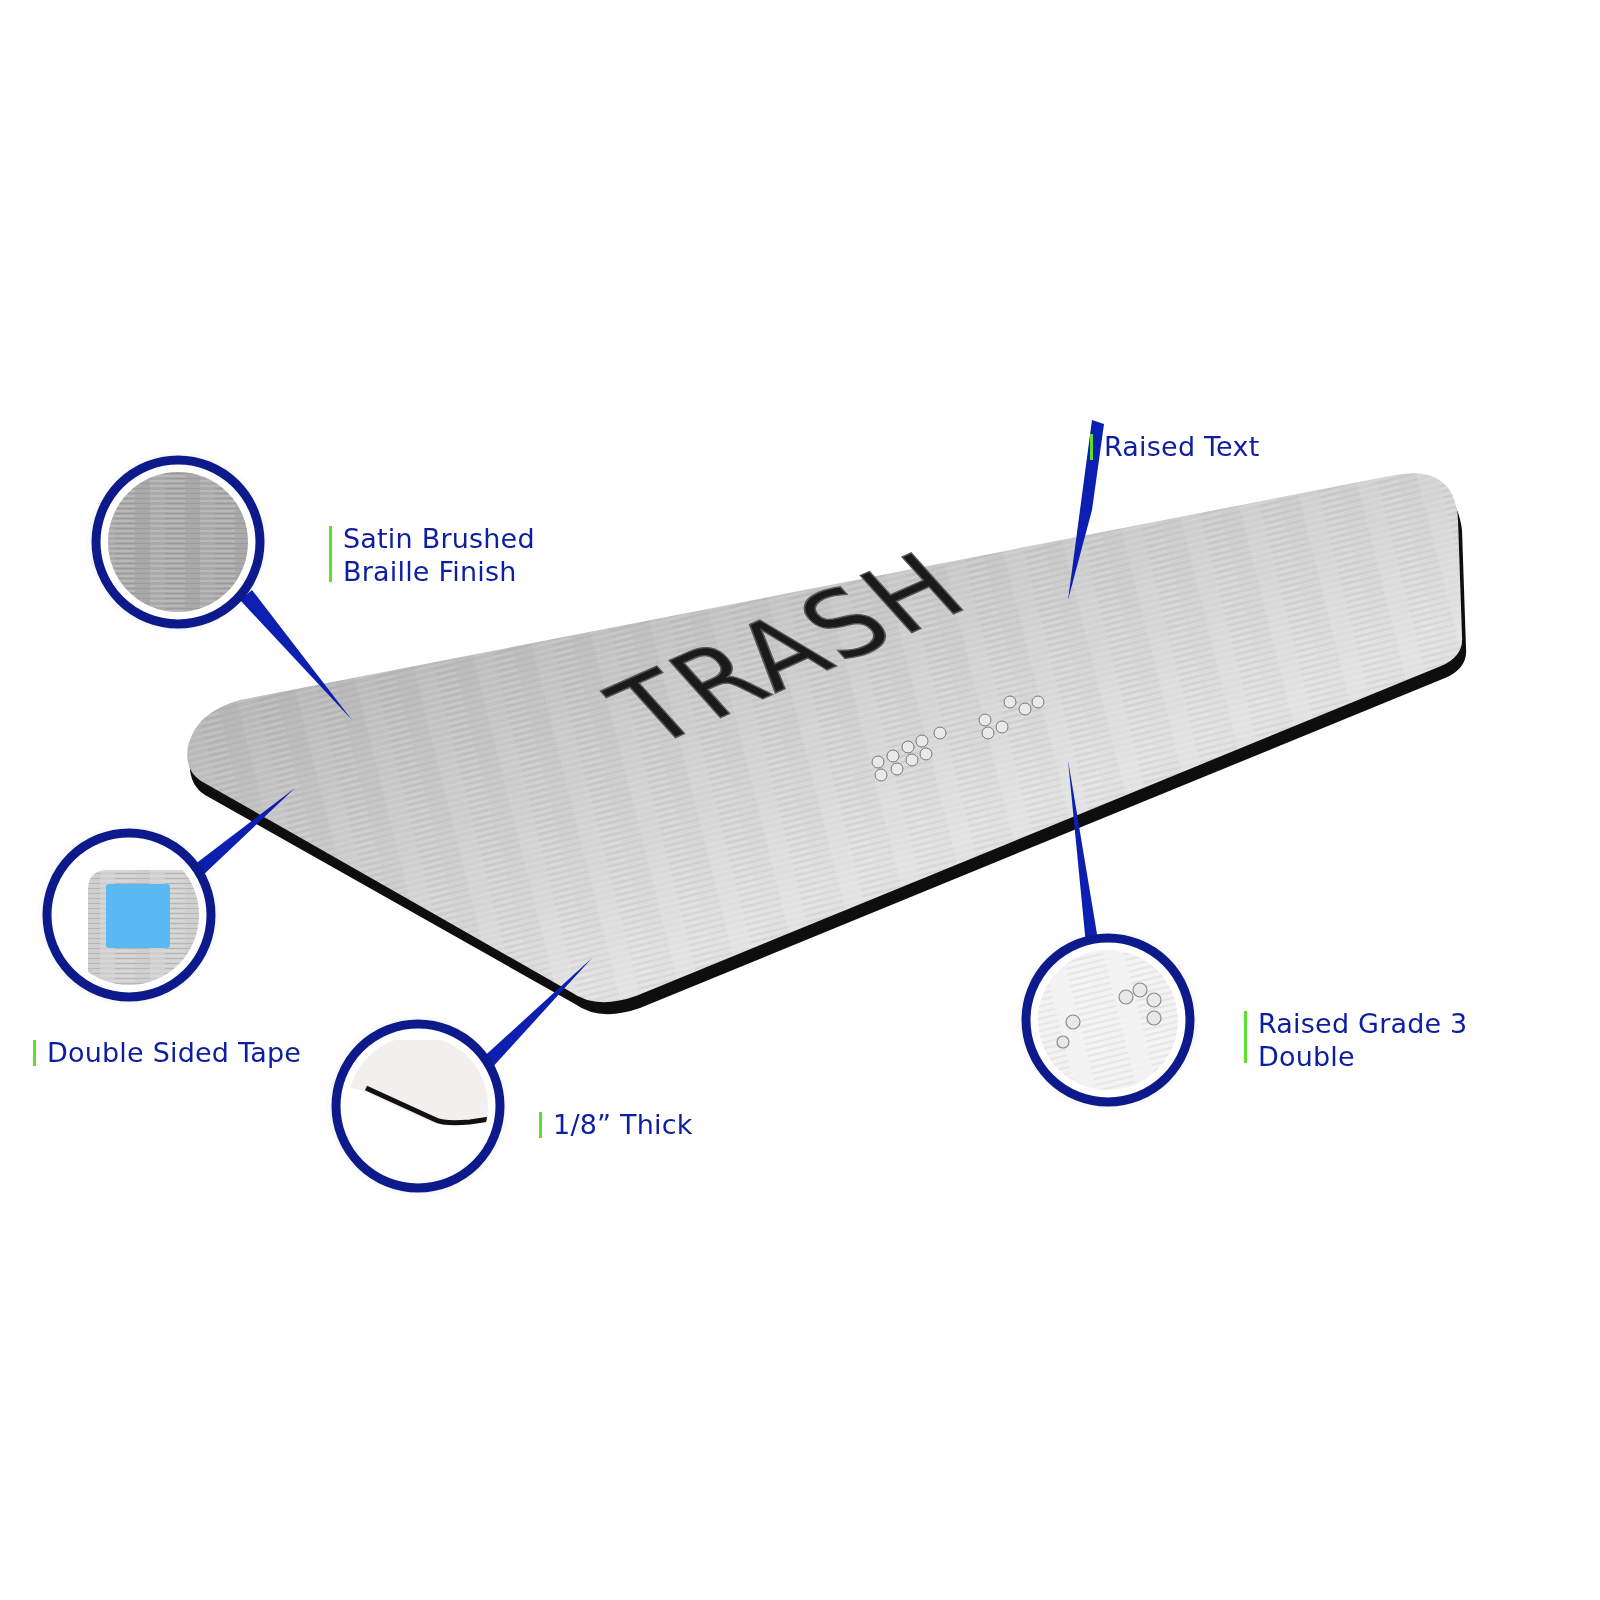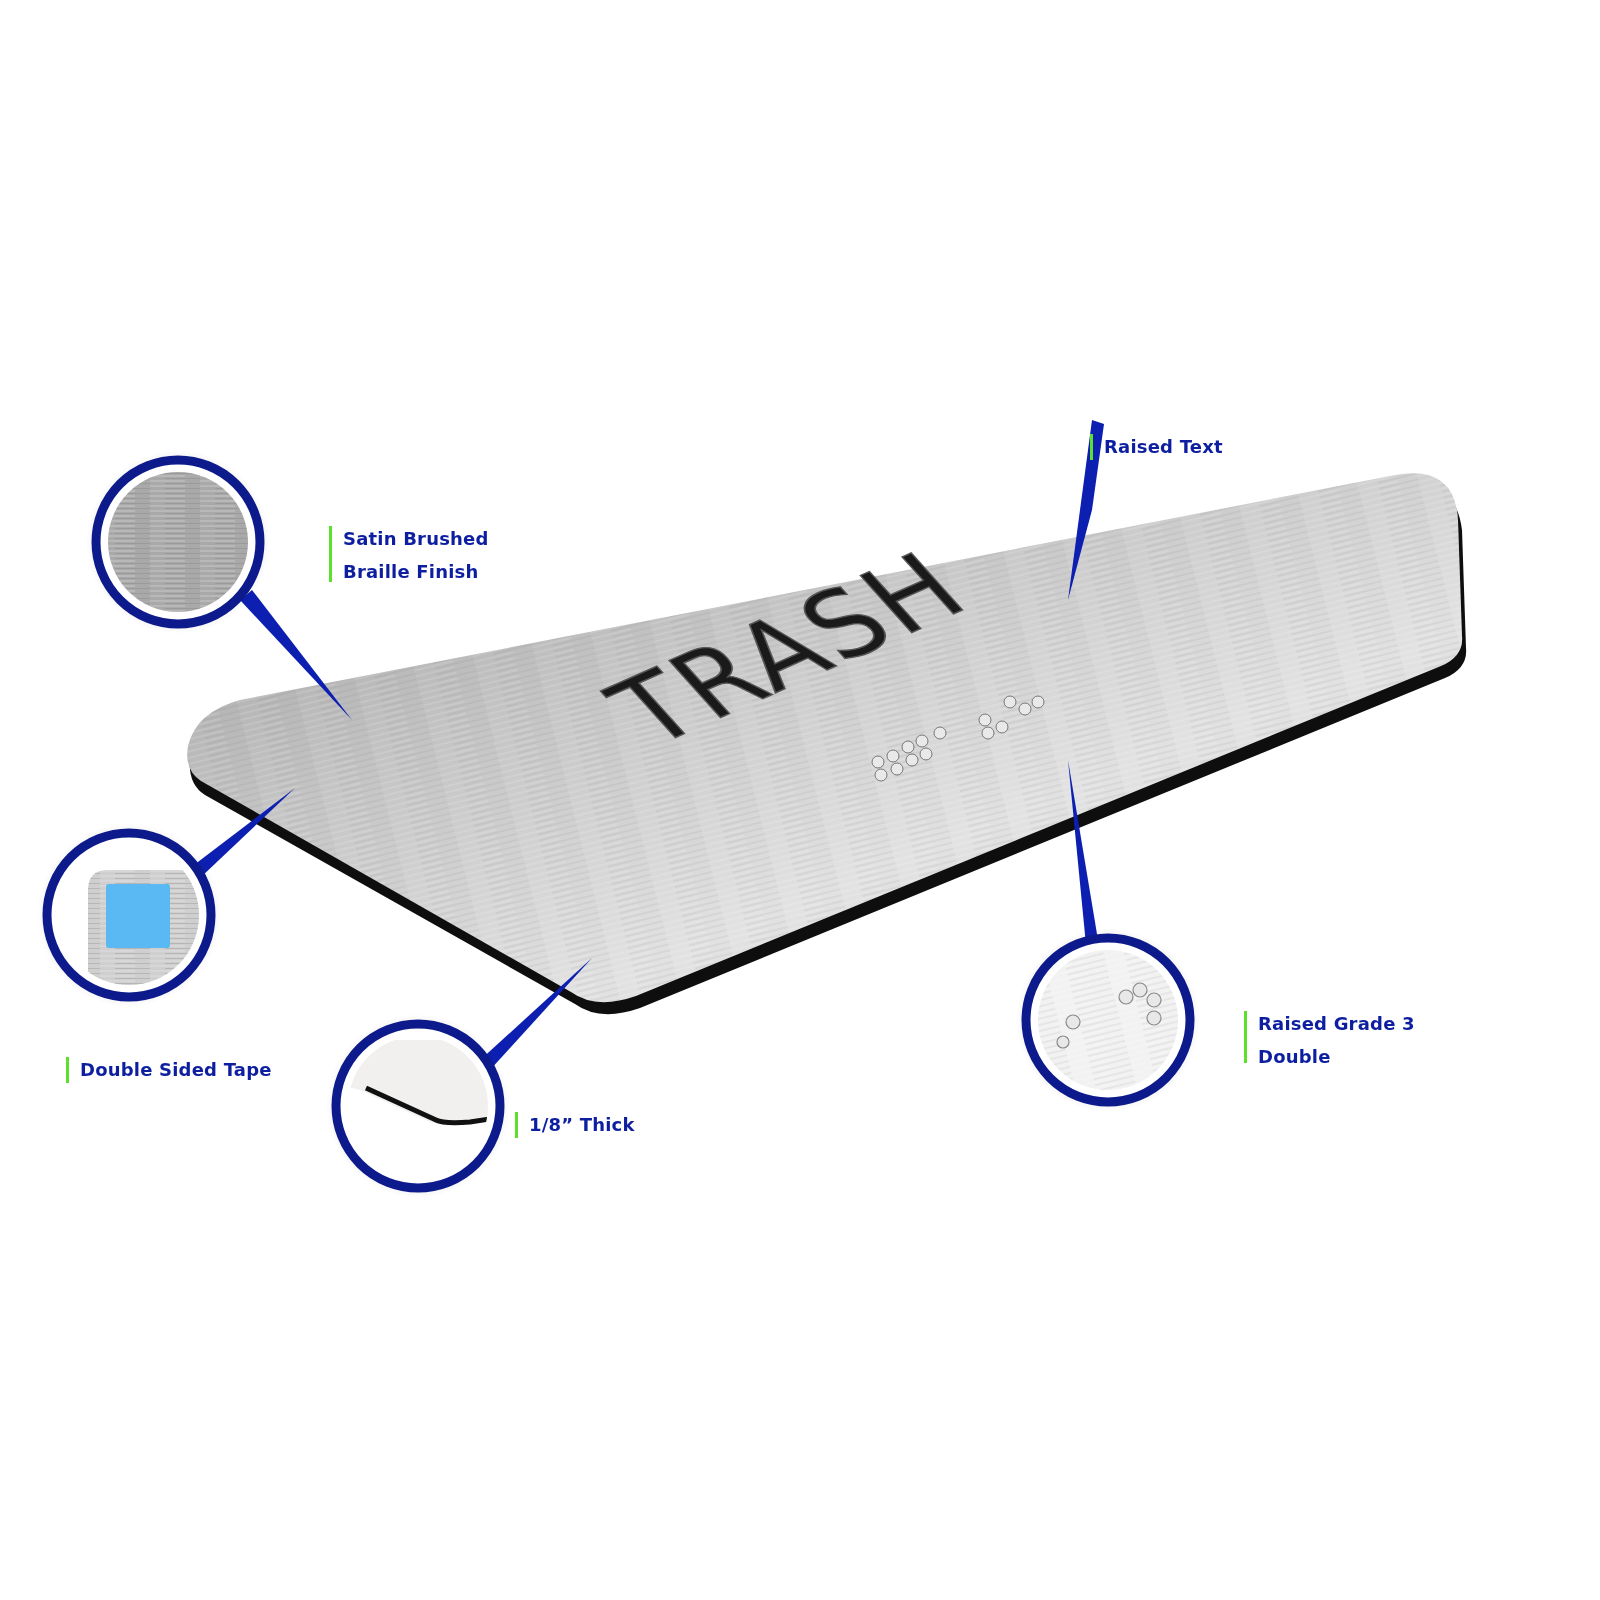--- a/index.html
+++ b/index.html
@@ -1,18 +1,18 @@
 <!DOCTYPE html>
 <html><head>
 <meta charset="utf-8">
 <style>
   html,body{margin:0;padding:0;background:#ffffff;}
   body{width:1600px;height:1600px;position:relative;overflow:hidden;font-family:"DejaVu Sans","Liberation Sans",sans-serif;}
   svg.scene{position:absolute;left:0;top:0;}
-  .label{position:absolute;color:#0d1fa0;font-weight:bold;font-size:18px;line-height:33px;letter-spacing:0.2px;}
+  .label{position:absolute;color:#0d1fa0;font-weight:normal;font-size:27px;line-height:33px;letter-spacing:0.2px;}
   .label .bar{position:absolute;left:-14px;top:4px;width:3px;background:#5ce02c;}
   .label span{display:block;white-space:nowrap;}
 </style>
 </head>
 <body>
 
 <svg class="scene" width="1600" height="1600" viewBox="0 0 1600 1600">
   <defs>
     <linearGradient id="metal" x1="0" y1="0" x2="1" y2="1">
       <stop offset="0" stop-color="#9a9a9a"></stop>
@@ -138,26 +138,26 @@
   <div class="bar" style="height:56px;"></div>
   <span>Satin Brushed</span>
   <span>Braille Finish</span>
 </div>
 
 <div class="label" style="left:1104px;top:430px;">
   <div class="bar" style="height:26px;"></div>
   <span>Raised Text</span>
 </div>
 
-<div class="label" style="left:80px;top:1036px;margin-top:17px;">
+<div class="label" style="left:47px;top:1036px;">
   <div class="bar" style="height:26px;"></div>
   <span>Double Sided Tape</span>
 </div>
 
-<div class="label" style="left:529px;top:1108px;">
+<div class="label" style="left:553px;top:1108px;">
   <div class="bar" style="height:26px;"></div>
   <span>1/8” Thick</span>
 </div>
 
 <div class="label" style="left:1258px;top:1007px;">
   <div class="bar" style="height:52px;"></div>
   <span>Raised Grade 3</span>
   <span>Double</span>
 </div>
 

